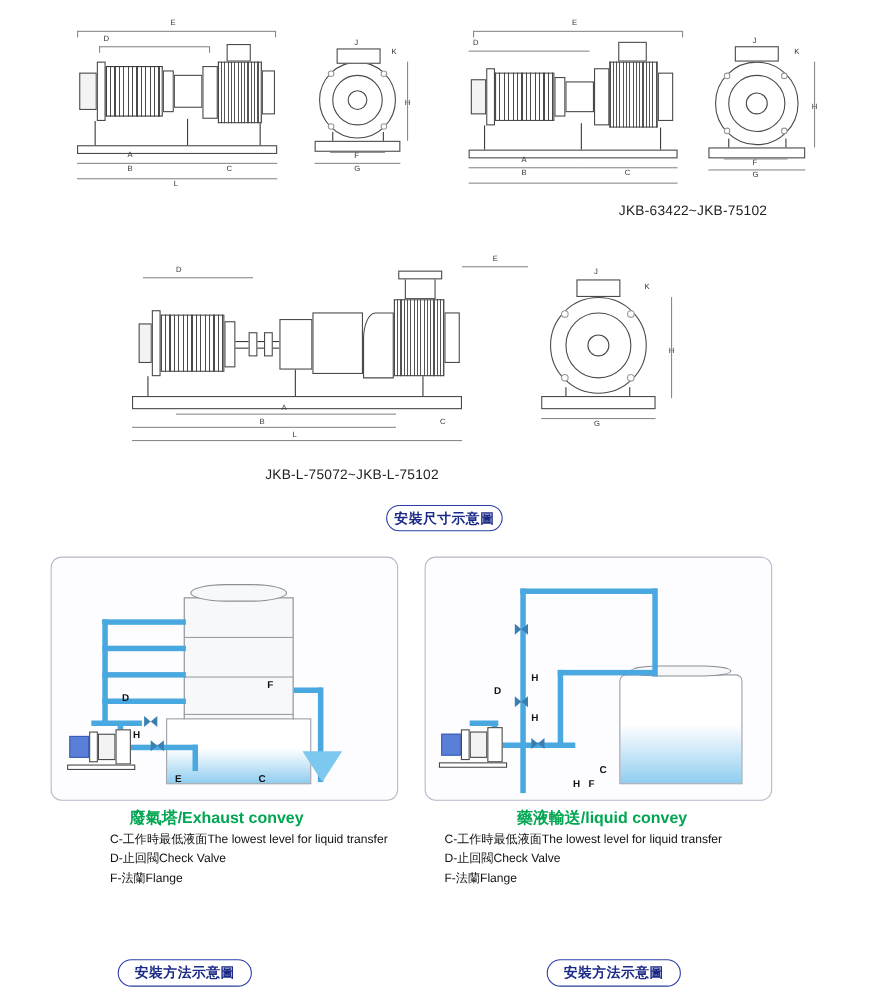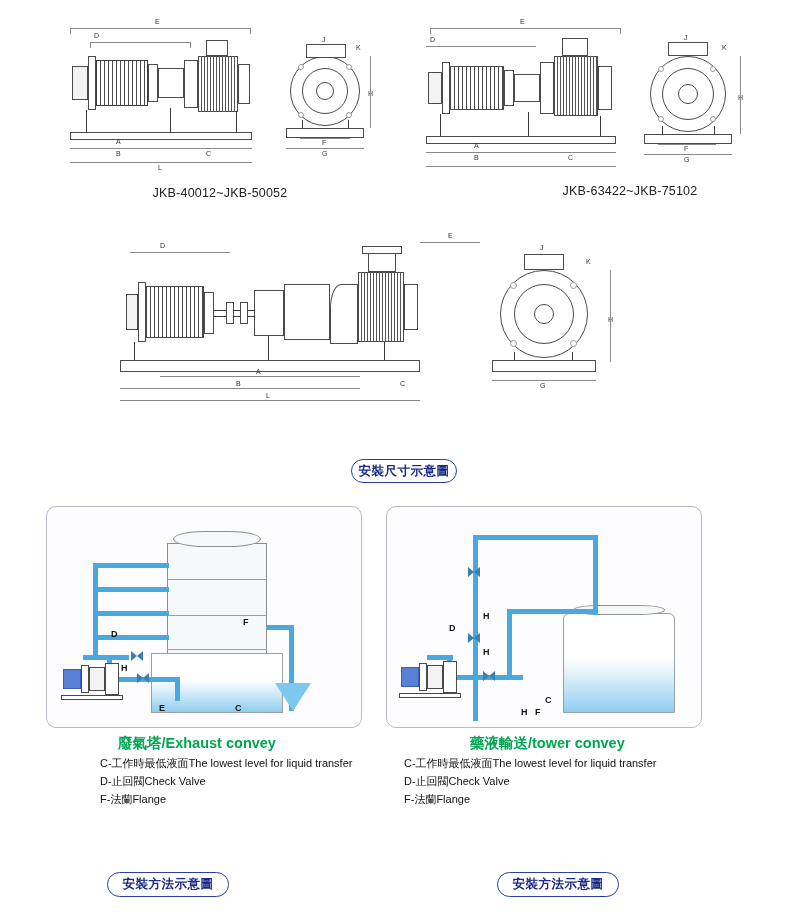--- a/index.html
+++ b/index.html
@@ -166,21 +166,20 @@
     <div class="ln v" style="left:298px;top:104px;height:8px;"></div>
     <div class="dim" style="left:272px;top:20px;">J</div>
     <div class="dim" style="left:306px;top:28px;">K</div>
     <div class="dim" style="left:318px;top:74px;">H</div>
     <div class="ln v lt" style="left:320px;top:40px;height:72px;"></div>
     <div class="ln h lt" style="left:236px;top:132px;width:78px;"></div>
     <div class="dim" style="left:272px;top:134px;">G</div>
     <div class="ln h lt" style="left:250px;top:122px;width:50px;"></div>
     <div class="dim" style="left:272px;top:123px;">F</div>
   </div>
-  <div class="dwg-caption" style="left:110px;top:186px;width:220px;">JKB-40012~JKB-50052</div>
 
   <div class="dwg" style="left:410px;top:16px;width:340px;height:160px;">
     <div class="ln h lt" style="left:20px;top:12px;width:190px;"></div>
     <div class="ln v lt" style="left:20px;top:12px;height:6px;"></div>
     <div class="ln v lt" style="left:210px;top:12px;height:6px;"></div>
     <div class="dim" style="left:110px;top:2px;">E</div>
 
     <div class="ln h lt" style="left:16px;top:30px;width:110px;"></div>
     <div class="dim" style="left:20px;top:20px;">D</div>
 
@@ -283,20 +282,21 @@
     <div class="box" style="left:392px;top:132px;width:104px;height:12px;"></div>
     <div class="ln v" style="left:414px;top:124px;height:8px;"></div>
     <div class="ln v" style="left:472px;top:124px;height:8px;"></div>
     <div class="dim" style="left:440px;top:16px;">J</div>
     <div class="dim" style="left:486px;top:30px;">K</div>
     <div class="dim" style="left:508px;top:88px;">H</div>
     <div class="ln v lt" style="left:510px;top:42px;height:92px;"></div>
     <div class="ln h lt" style="left:392px;top:152px;width:104px;"></div>
     <div class="dim" style="left:440px;top:154px;">G</div>
   </div>
+  <div class="dwg-caption" style="left:190px;top:424px;width:260px;">JKB-L-75072~JKB-L-75102</div>
 
   <div class="pill" style="left:351px;top:459px;width:106px;height:24px;">安裝尺寸示意圖</div>
 
   <div class="panel" style="left:46px;top:506px;width:316px;height:222px;">
 
     <div class="tank-plain" style="left:120px;top:36px;width:100px;height:150px;"></div>
     <div class="tank-plain" style="left:126px;top:24px;width:88px;height:16px;border-radius:40px/10px;"></div>
     <div class="ln h" style="left:120px;top:72px;width:100px;background:#9aa0a6;"></div>
     <div class="ln h" style="left:120px;top:108px;width:100px;background:#9aa0a6;"></div>
     <div class="ln h" style="left:120px;top:142px;width:100px;background:#9aa0a6;"></div>
@@ -367,21 +367,21 @@
 
     <div class="lbl" style="left:62px;top:116px;">D</div>
     <div class="lbl" style="left:96px;top:104px;">H</div>
     <div class="lbl" style="left:96px;top:140px;">H</div>
     <div class="lbl" style="left:158px;top:188px;">C</div>
     <div class="lbl" style="left:148px;top:200px;">F</div>
     <div class="lbl" style="left:134px;top:200px;">H</div>
   </div>
 
   <div class="sec-title green" style="left:118px;top:734px;">廢氣塔/Exhaust convey</div>
-  <div class="sec-title green" style="left:470px;top:734px;">藥液輸送/tower convey</div>
+  <div class="sec-title green" style="left:470px;top:734px;">藥液輸送/liquid convey</div>
 
   <div class="legend" style="left:100px;top:754px;">
     <div>C-工作時最低液面The lowest level for liquid transfer</div>
     <div>D-止回閥Check Valve</div>
     <div>F-法蘭Flange</div>
   </div>
 
   <div class="legend" style="left:404px;top:754px;">
     <div>C-工作時最低液面The lowest level for liquid transfer</div>
     <div>D-止回閥Check Valve</div>

